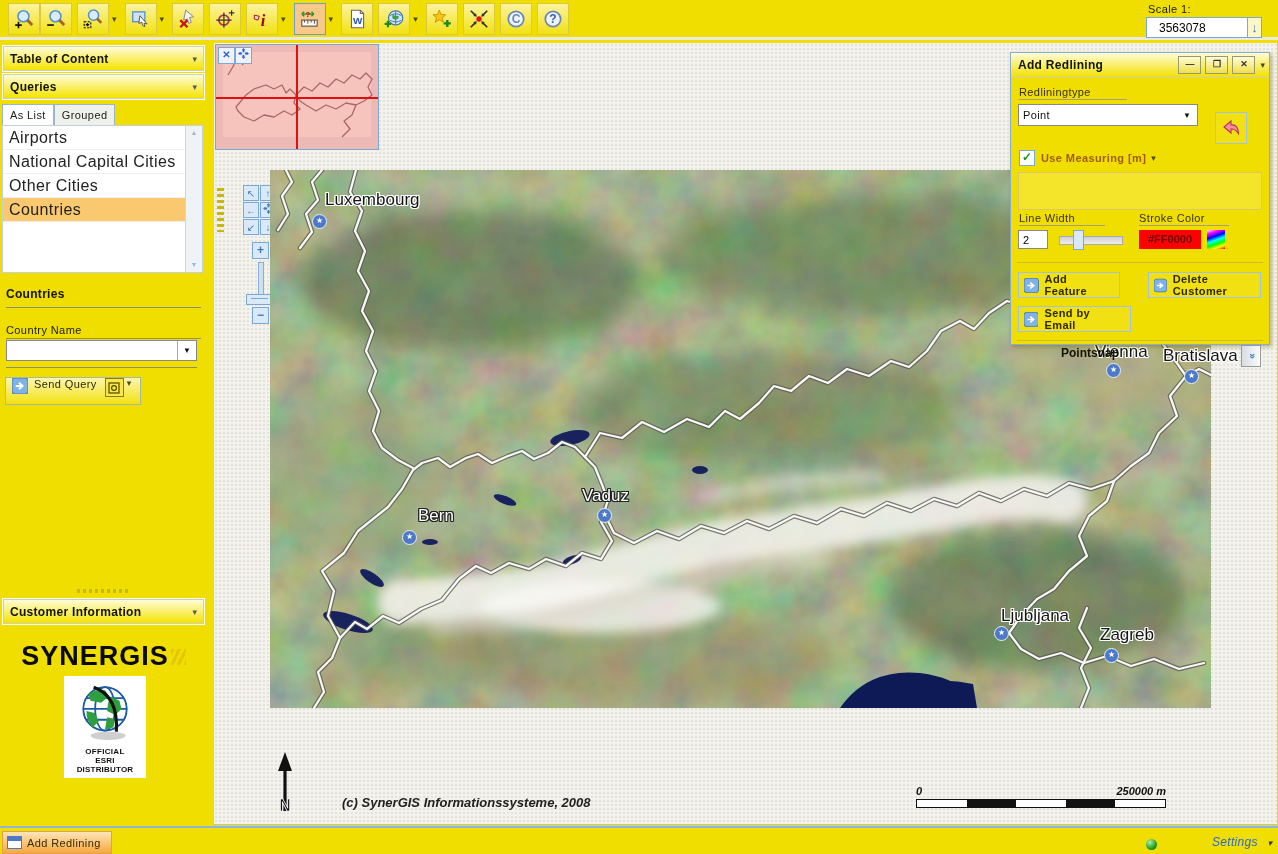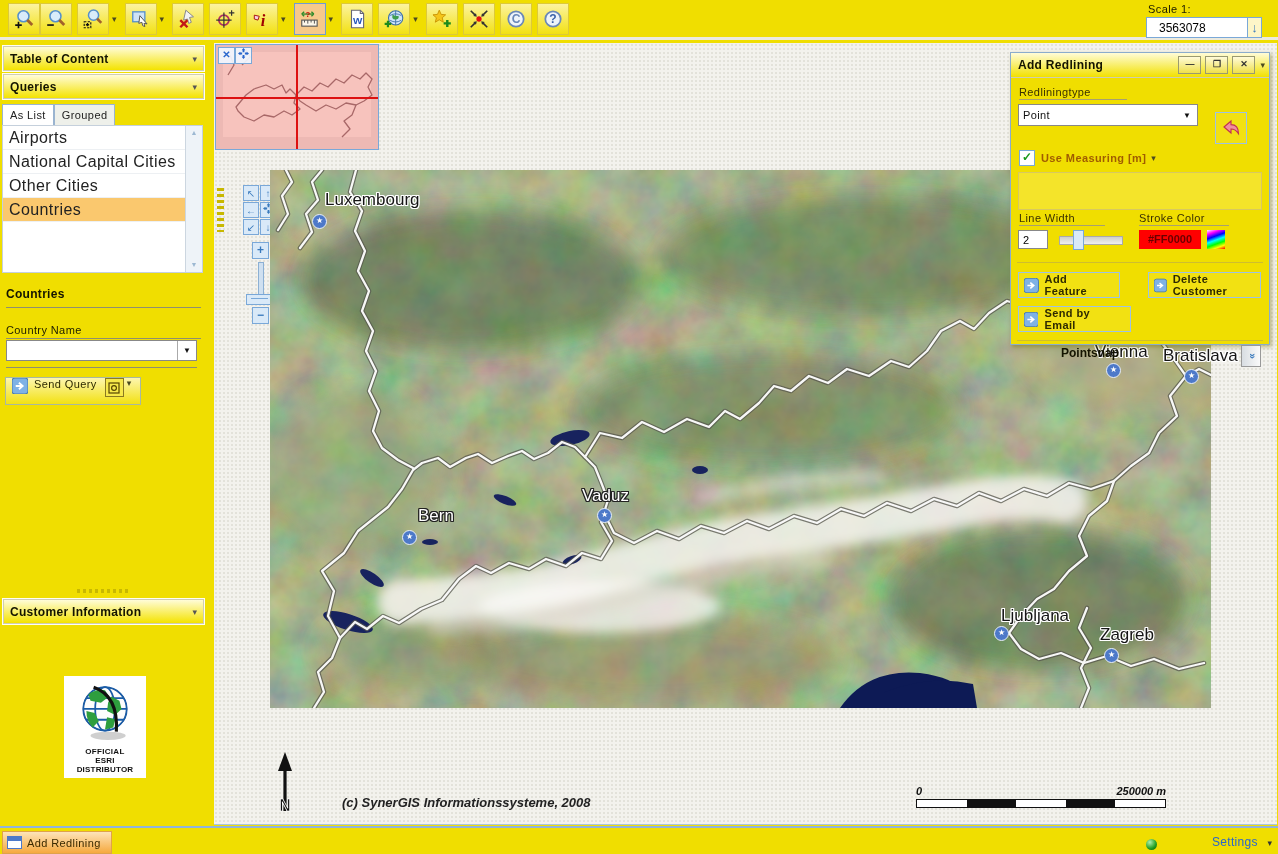--- a/index.html
+++ b/index.html
@@ -135,21 +135,21 @@
 
   
   .statusbar{position:absolute;left:0;top:826px;width:1278px;height:28px;background:#f0de00;border-top:2px solid #8fb4dc;box-sizing:border-box;}
   .task{position:absolute;left:2px;top:3px;height:21px;display:flex;align-items:center;padding:0 10px 0 4px;
         border:1px solid #dfa24a;background:linear-gradient(#fde4ba,#f6a93e);cursor:pointer;}
   .task .txt{font-size:11px;letter-spacing:.4px;color:#3a2a00;margin-left:5px;}
   .winic{width:15px;height:13px;background:#fff;border:1px solid #4d79c9;box-sizing:border-box;}
   .winic:before{content:"";display:block;height:4px;background:#4d79c9;}
   .orb{position:absolute;left:1146px;top:11px;width:11px;height:11px;border-radius:50%;
        background:radial-gradient(circle at 35% 30%,#aef0ae,#1f9e1f 60%,#0c5c0c);}
-  .settings{position:absolute;left:1212px;top:7px;font-size:12px;letter-spacing:.3px;color:#2a66cc;cursor:pointer;}
+  .settings{position:absolute;left:1212px;top:7px;font-size:12px;letter-spacing:.3px;color:#2a66cc;cursor:pointer;font-style:italic;}
   .settings .c{color:#333;font-size:9px;margin-left:6px;}
 </style>
 </head>
 <body>
 
 <div class="toolbar">
   <div class="tb-group">
     <div class="tb-btn">
         <svg width="22" height="22" viewBox="0 0 20 20">
           <circle cx="9.5" cy="7.5" r="5" fill="#d9ecfa" stroke="#5590cc" stroke-width="1.4"></circle>
@@ -334,20 +334,21 @@
     </div>
   </div>
 
   <div style="position:absolute;left:0;top:546px;width:207px;">
     <div class="grip-h"></div>
   </div>
   <div class="phead" style="position:absolute;left:0;top:553px;width:201px;">
     <span class="t">Customer Information</span>
     <span class="c">▾</span>
   </div>
+  <div class="synergis" style="position:absolute;left:0;top:588px;width:207px;"><span>SYNERGIS</span><span class="syn-stripes"></span></div>
   <div class="esribox" style="position:absolute;left:64px;top:625px;">
     <svg width="62" height="62" viewBox="0 0 60 60">
       <ellipse cx="33" cy="53" rx="17" ry="4" fill="#bbb" opacity="0.7"></ellipse>
       <circle cx="30" cy="27" r="21" fill="#fdfdfd" stroke="#222" stroke-width="1"></circle>
       <g stroke="#1a5ca8" fill="none" stroke-width="1.7">
         <circle cx="30" cy="27" r="21"></circle>
         <ellipse cx="30" cy="27" rx="9.5" ry="21"></ellipse>
         <path d="M9.5 27h41M12 16.5h36M12 37.5h36"></path>
       </g>
       <g fill="#2e9e3e">

